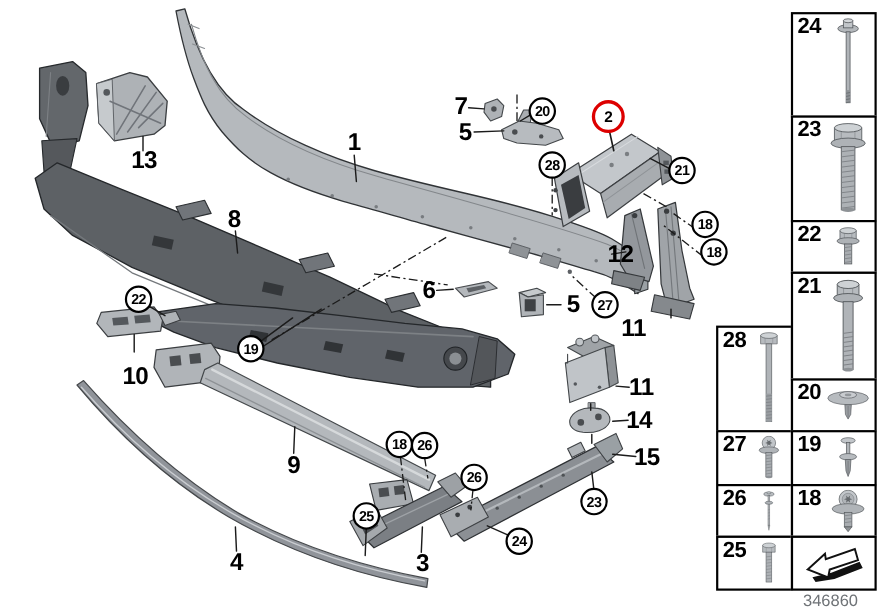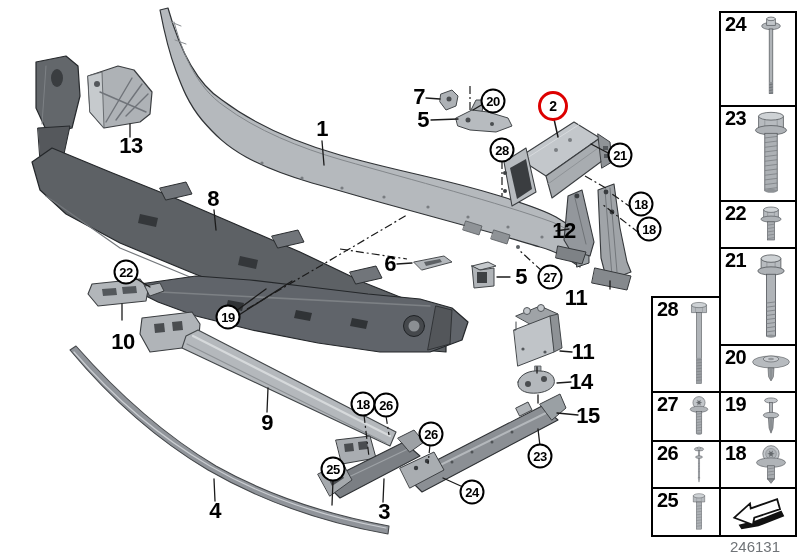--- a/index.html
+++ b/index.html
@@ -540,15 +540,15 @@
           </svg></div>
       </div>
       <div class="pbox" style="height: 50px;">
         <span class="pnum"></span>
         <div class="picon full"><svg preserveAspectRatio="xMidYMid meet">
             <use href="#sym-direction-arrow"></use>
           </svg></div>
       </div>
     </div>
 
-<div id="fignum">246131</div>
+<div id="fignum">346860</div>
 
 </div>
 
 </body></html>

